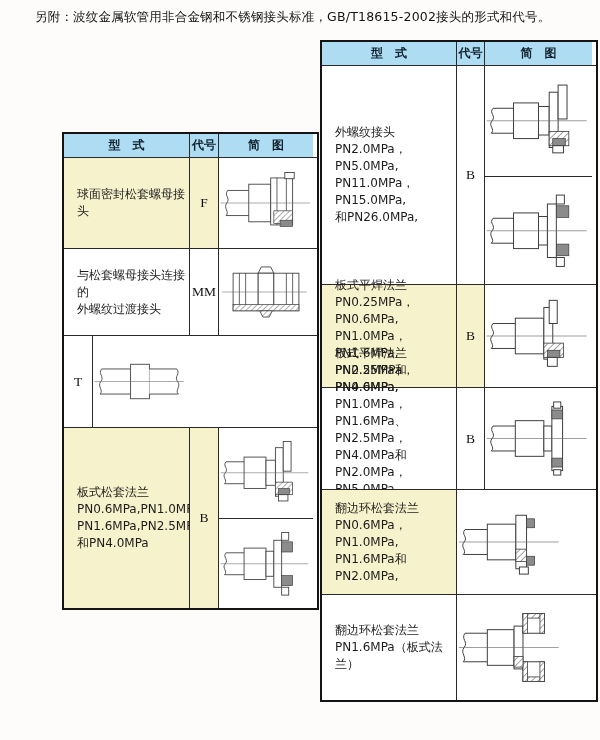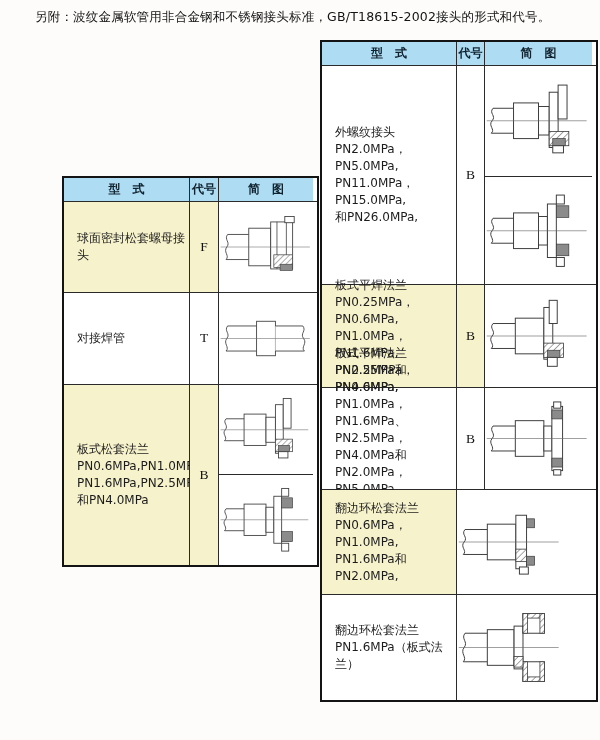--- a/index.html
+++ b/index.html
@@ -67,24 +67,43 @@
               <line x1="74" y1="10" x2="74" y2="70" stroke="#3c3c3c" stroke-width="1"></line>
               <line x1="86" y1="10" x2="86" y2="70" stroke="#3c3c3c" stroke-width="1"></line>
               <rect x="84" y="3" width="12" height="8" fill="#fff" stroke="#3c3c3c" stroke-width="1.1"></rect>
               <rect x="70" y="52" width="24" height="16" fill="url(#ht)" stroke="#3c3c3c" stroke-width="0.9"></rect>
               <rect x="78" y="64" width="16" height="8" fill="#8b8b8b" stroke="#3c3c3c" stroke-width="0.8"></rect>
               <line x1="2" y1="42" x2="116" y2="42" stroke="#666" stroke-width="0.7"></line>
             </svg>
           </div>
       </div>
 
+      <div class="tr" style="height:87px">
+        <div class="td c-type type">与松套螺母接头连接的
+外螺纹过渡接头</div>
+        <div class="td c-code code">MM</div>
+        <div class="td c-diag diag">
+            <svg viewBox="0 0 120 84" preserveAspectRatio="xMidYMid meet">
+              <rect x="18" y="18" width="32" height="48" fill="#fff" stroke="#3c3c3c" stroke-width="1.1"></rect>
+              <line x1="26" y1="18" x2="26" y2="66" stroke="#3c3c3c" stroke-width="1"></line>
+              <line x1="34" y1="18" x2="34" y2="66" stroke="#3c3c3c" stroke-width="1"></line>
+              <path d="M50,18 L54,10 L66,10 L70,18 Z" fill="#fff" stroke="#3c3c3c" stroke-width="1.1"></path>
+              <rect x="50" y="18" width="20" height="48" fill="#fff" stroke="#3c3c3c" stroke-width="1.1"></rect>
+              <rect x="70" y="18" width="32" height="48" fill="#fff" stroke="#3c3c3c" stroke-width="1.1"></rect>
+              <line x1="86" y1="18" x2="86" y2="66" stroke="#3c3c3c" stroke-width="1"></line>
+              <line x1="94" y1="18" x2="94" y2="66" stroke="#3c3c3c" stroke-width="1"></line>
+              <rect x="18" y="58" width="84" height="8" fill="url(#ht)" stroke="#3c3c3c" stroke-width="0.9"></rect>
+              <path d="M52,66 L56,74 L64,74 L68,66 Z" fill="url(#ht)" stroke="#3c3c3c" stroke-width="1"></path>
+              <line x1="4" y1="42" x2="112" y2="42" stroke="#666" stroke-width="0.7"></line>
+            </svg>
+          </div>
+      </div>
 
 
       <div class="tr" style="height:92px">
-        <div class="td c-type type">对接焊管</div>
         <div class="td c-code code">T</div>
         <div class="td c-diag diag">
             <svg viewBox="0 0 120 84" preserveAspectRatio="xMidYMid meet">
               <path d="M48,26 L11,26 C6,32.4 15,35.6 10,42 C5,48.4 14,53.2 9,58 L48,58" fill="#fff" stroke="#3c3c3c" stroke-width="1.1"></path>
               <rect x="48" y="20" width="24" height="44" fill="#fff" stroke="#3c3c3c" stroke-width="1.1"></rect>
               <path d="M72,26 L107,26 C112,32.4 103,35.6 108,42 C113,48.4 104,53.2 109,58 L72,58" fill="#fff" stroke="#3c3c3c" stroke-width="1.1"></path>
               <line x1="2" y1="42" x2="116" y2="42" stroke="#666" stroke-width="0.7"></line>
             </svg>
           </div>
       </div>

